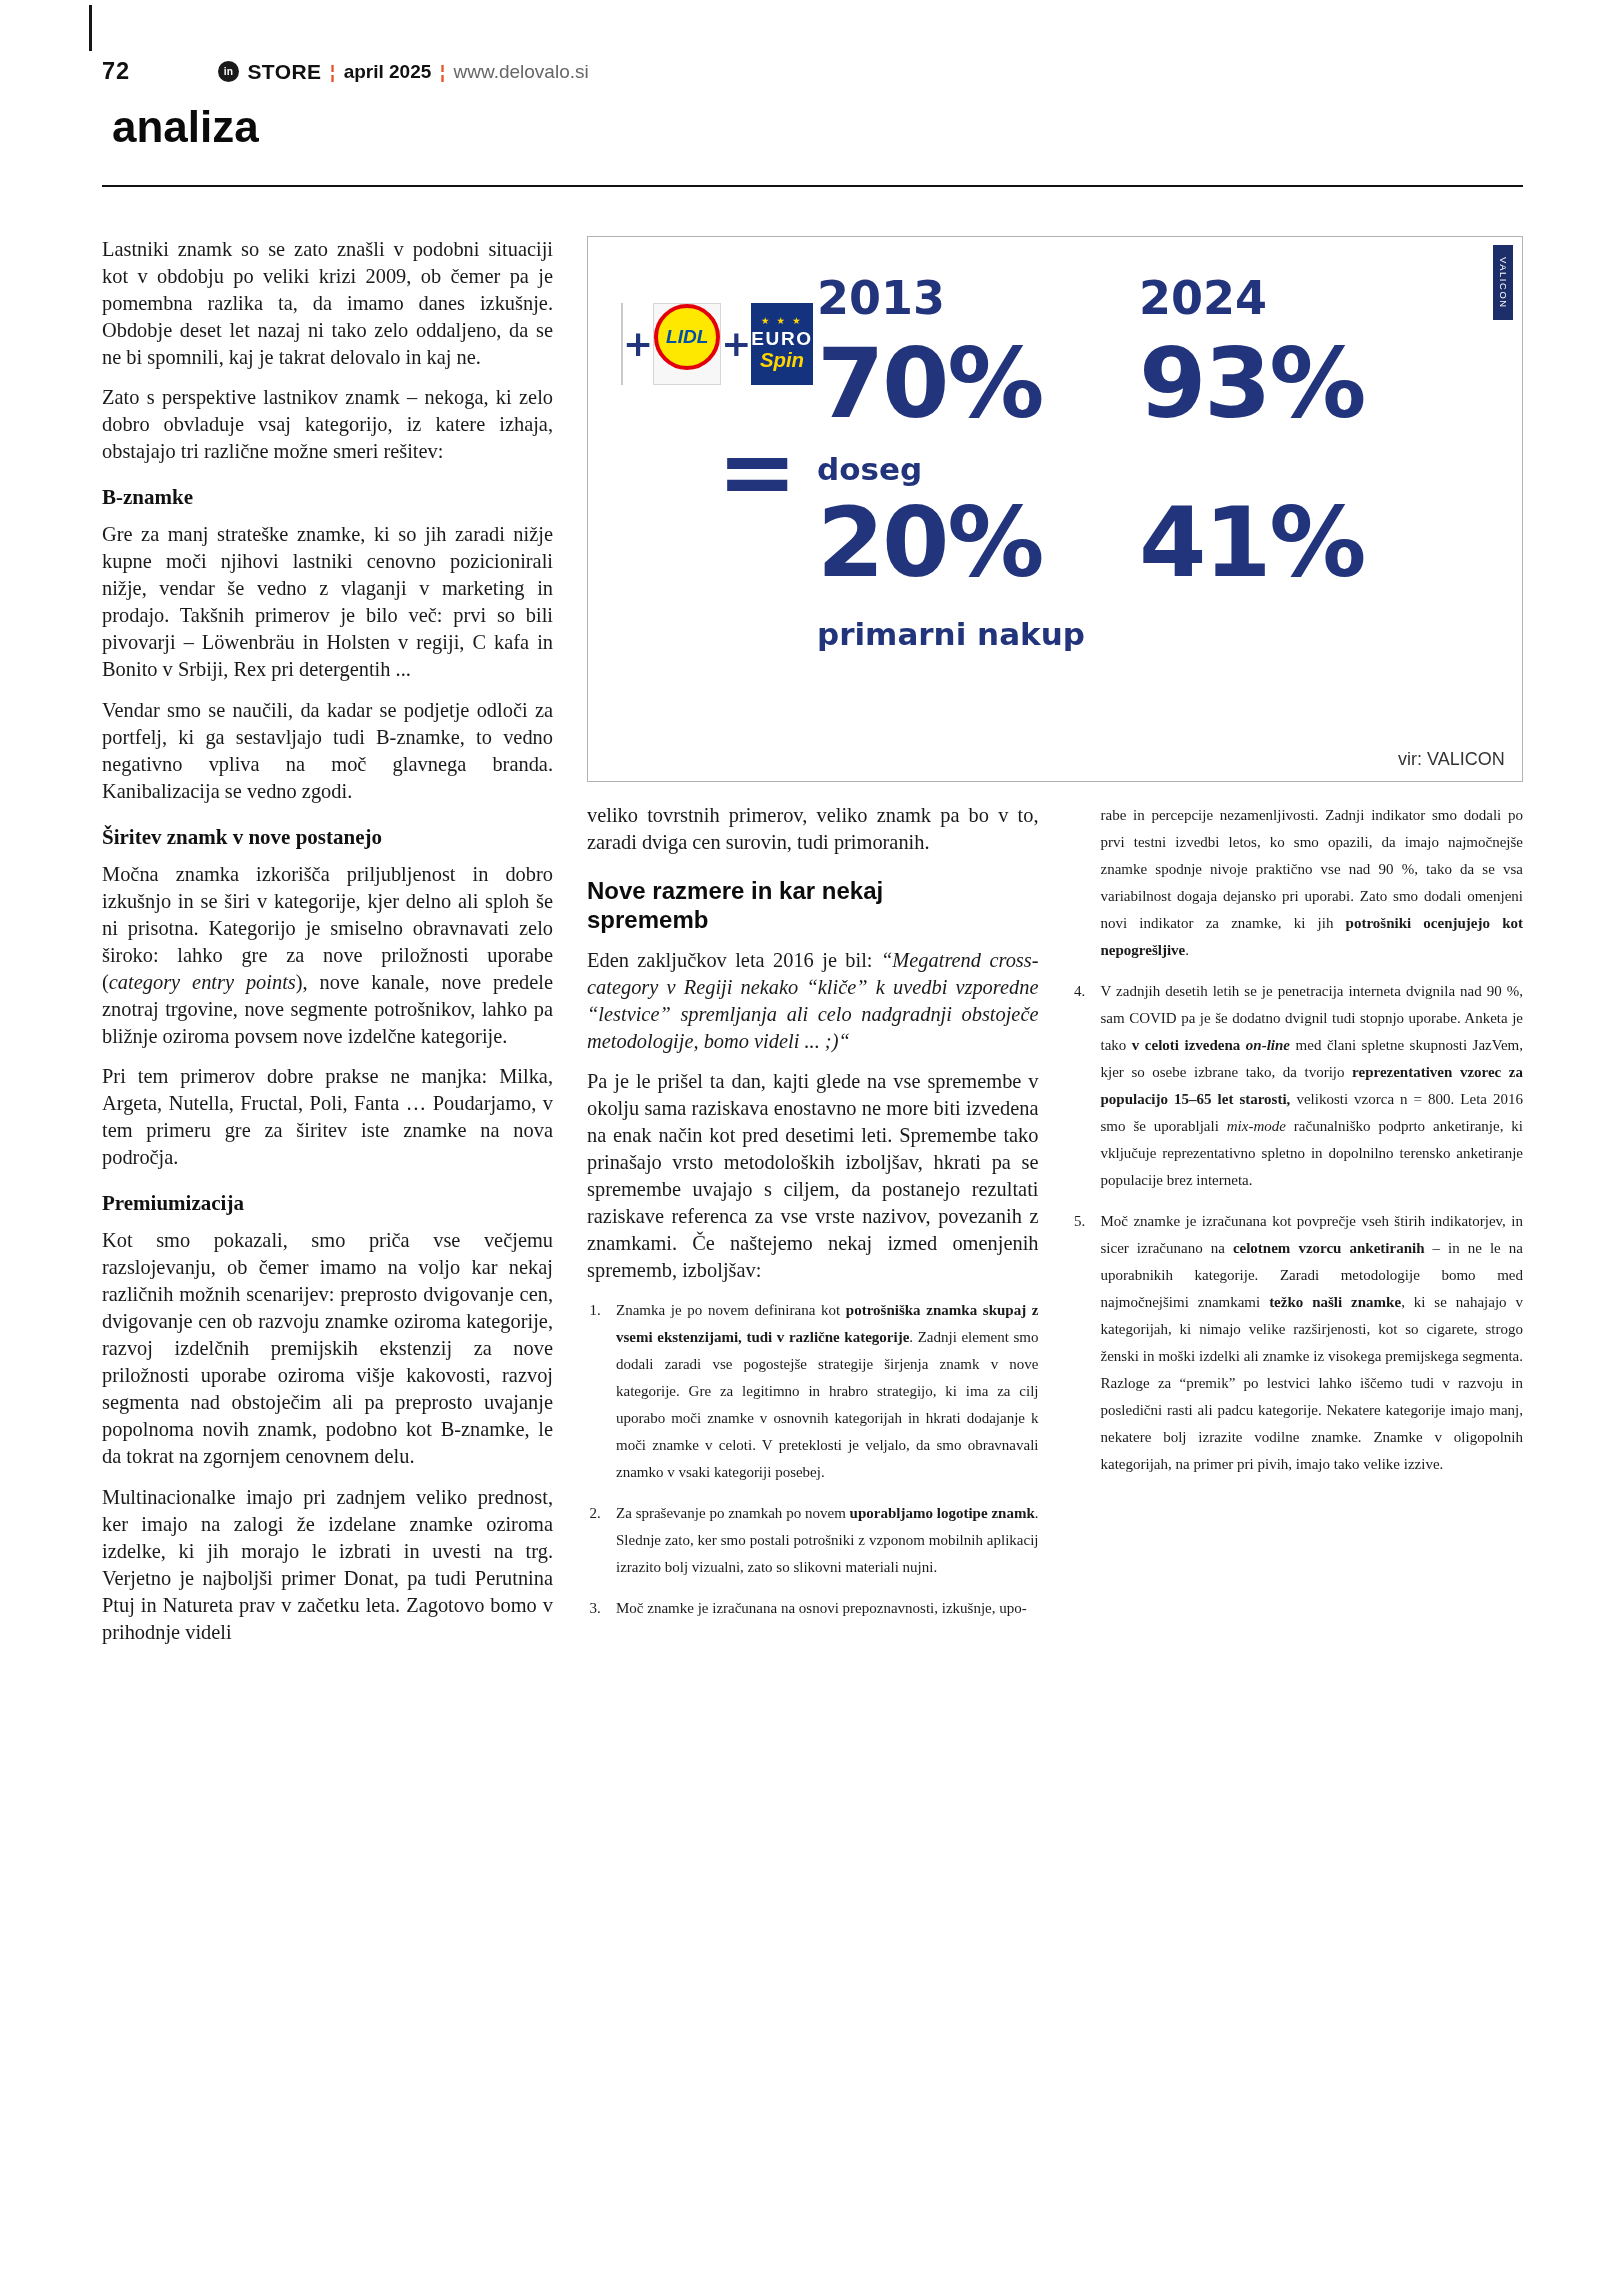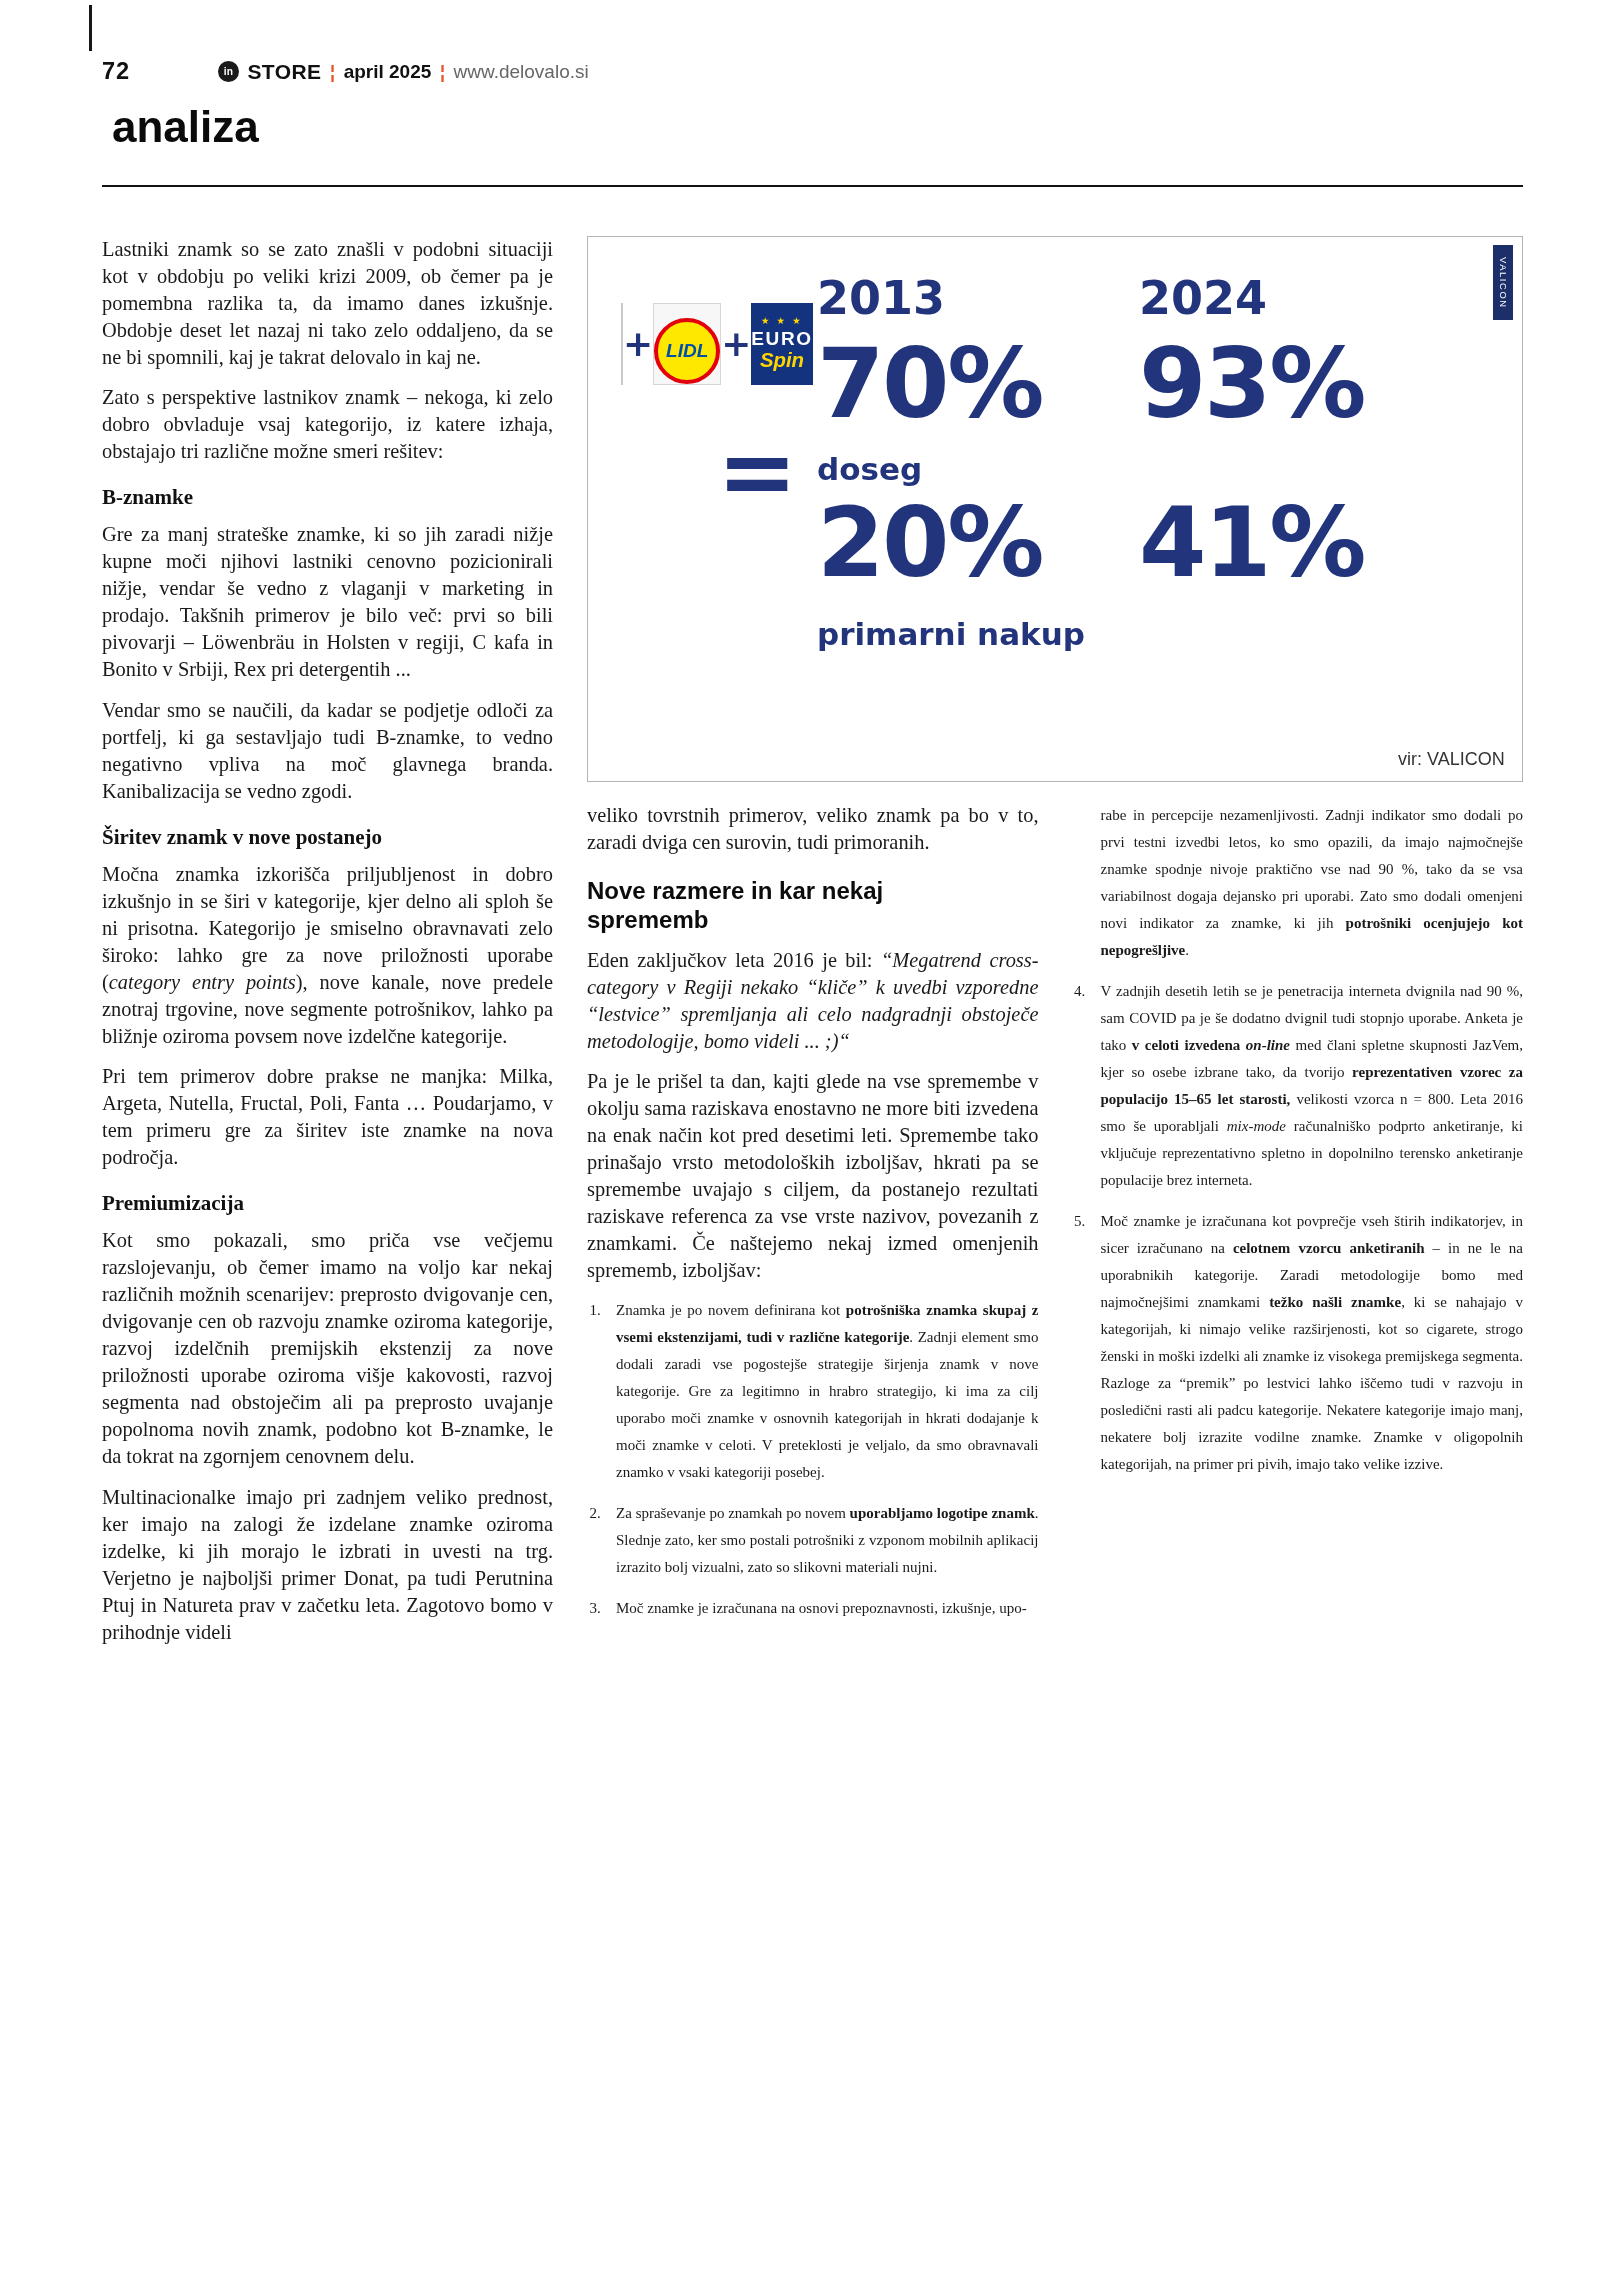--- a/index.html
+++ b/index.html
@@ -51,21 +51,21 @@
 
   .hofer { border:0.8px solid #c9c9c9; background:#fff; display:flex; flex-direction:column; overflow:hidden; }
   .hofer-top { flex:1; position:relative; }
   .hd { position:absolute; transform:rotate(45deg); }
   .hd1 { width:41px; height:41px; background:#e30613; left:19.6px; top:10.2px; }
   .hd2 { width:27px; height:27px; background:#ffffff; left:27px; top:17.3px; }
   .hd3 { width:14px; height:14px; background:#19469d; left:33px; top:23.6px; }
   .hofer-band { height:23.6px; background:#19469d; color:#fff; font:bold italic 15.7px "Liberation Sans", sans-serif;
     display:flex; align-items:center; justify-content:center; }
 
-  .lidl { background:#f7f7f7; border:0.8px solid #d6d6d6; display:flex; align-items:flex-end; justify-content:center; }
+  .lidl { background:#f7f7f7; border:0.8px solid #d6d6d6; display:flex; align-items:flex-start; justify-content:center; }
   .lidl-circle { width:66px; height:66px; border-radius:50%; background:#ffe800; border:4.7px solid #e3000b;
     display:flex; align-items:center; justify-content:center; }
   .lidl-text { color:#0050aa; font:bold italic 19px "Liberation Sans", sans-serif; }
 
   .eurospin { background:#14337f; display:flex; flex-direction:column; align-items:center; justify-content:center; gap:2.4px; }
   .es-stars { color:#ffd500; font-size:9.4px; letter-spacing:2.4px; line-height:1; }
   .es-euro { color:#fff; font:bold 19px/1 "Liberation Sans", sans-serif; letter-spacing:1.6px; }
   .es-spin { color:#ffd500; font:bold italic 20.4px/1 "Liberation Sans", sans-serif; }
 
   .equals { position:absolute; left:129px; top:187px; font:bold 96px/1 "DejaVu Sans", sans-serif; color:#22357c; }

